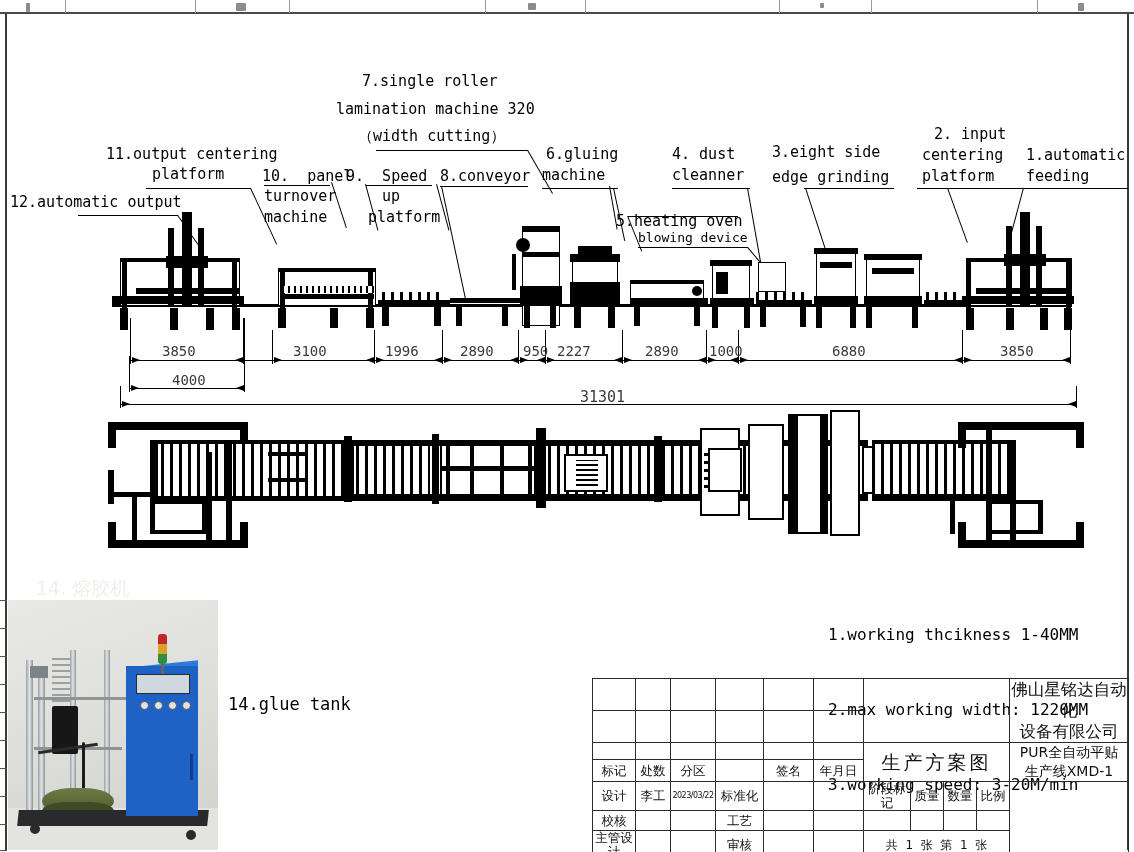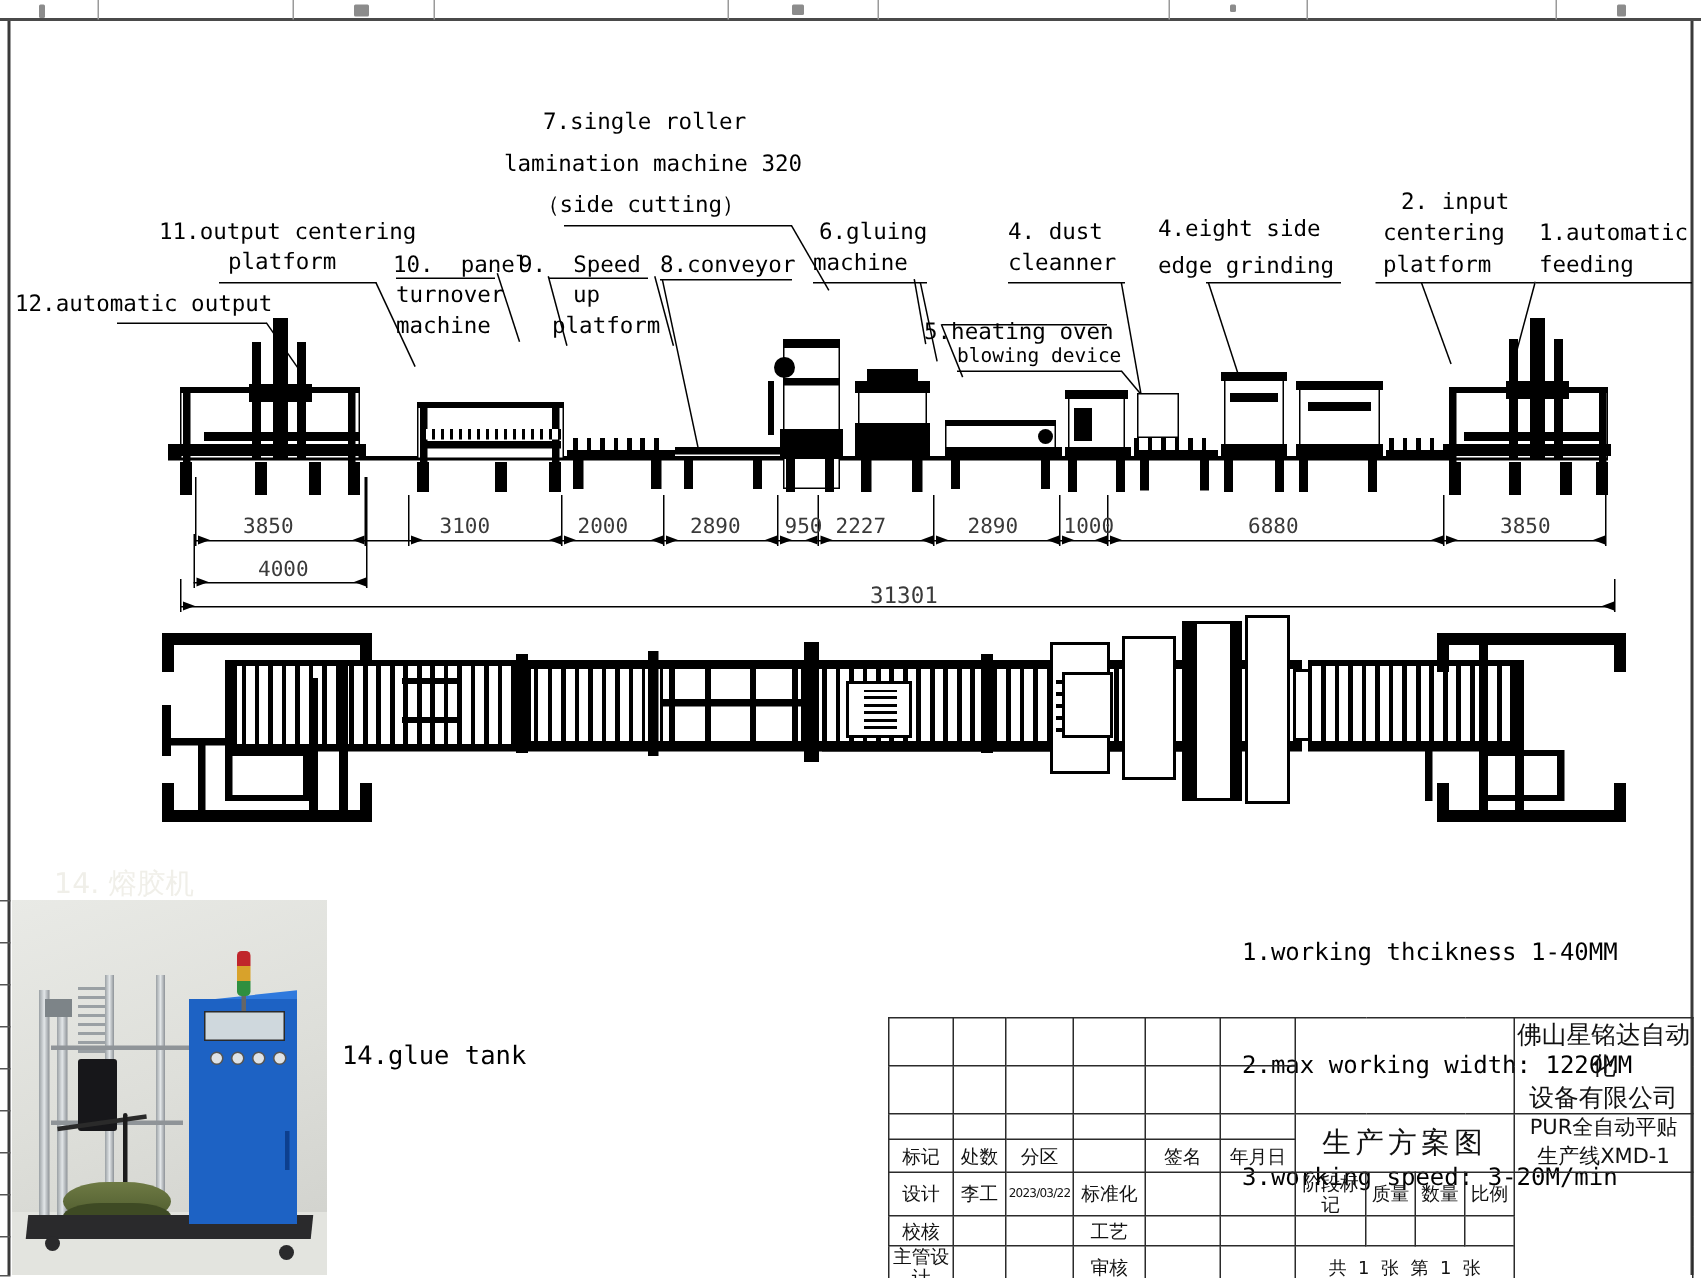--- a/index.html
+++ b/index.html
@@ -130,21 +130,21 @@
     <i style="top:698px"></i>
       <i style="top:726px"></i>
       <i style="top:754px"></i>
       <i style="top:782px"></i>
     <i style="top:810px"></i>
       <i style="top:836px"></i>
   </div>
 
   <div class="lbl" style="left:362px;top:72px;">7.single roller</div>
   <div class="lbl" style="left:336px;top:100px;">lamination machine 320</div>
-  <div class="lbl" style="left:358px;top:127px;">（side cutting）</div>
+  <div class="lbl" style="left:358px;top:127px;">（width cutting）</div>
   <div class="ul" style="left:376px;top:150px;width:152px;"></div>
   <div class="lead" style="left:528px;top:150px;width:50px;transform:rotate(60deg);"></div>
 
   <div class="lbl" style="left:106px;top:145px;">11.output centering</div>
   <div class="lbl" style="left:152px;top:165px;">platform</div>
   <div class="ul" style="left:146px;top:188px;width:105px;"></div>
   <div class="lead" style="left:251px;top:188px;width:62px;transform:rotate(65deg);"></div>
 
   <div class="lbl" style="left:10px;top:193px;text-align:center;">12.automatic output</div>
   <div class="lbl" style="left:0;top:193px;width:0;"></div>
@@ -180,21 +180,21 @@
 
   <div class="lbl" style="left:616px;top:212px;">5.heating oven</div>
   <div class="ul" style="left:628px;top:216px;width:110px;"></div>
   <div class="lead" style="left:610px;top:186px;width:44px;transform:rotate(80deg);"></div>
   <div class="lead" style="left:628px;top:216px;width:38px;transform:rotate(68deg);"></div>
 
   <div class="lbl" style="left:638px;top:228px;font-size:13px;">blowing device</div>
   <div class="ul" style="left:638px;top:247px;width:110px;"></div>
   <div class="lead" style="left:748px;top:247px;width:20px;transform:rotate(50deg);"></div>
 
-  <div class="lbl" style="left:772px;top:143px;">4.eight side</div>
+  <div class="lbl" style="left:772px;top:143px;">3.eight side</div>
   <div class="lbl" style="left:772px;top:168px;">edge grinding</div>
   <div class="ul" style="left:804px;top:188px;width:90px;"></div>
   <div class="lead" style="left:806px;top:188px;width:78px;transform:rotate(72deg);"></div>
 
   <div class="lbl" style="left:934px;top:125px;">2. input</div>
   <div class="lbl" style="left:922px;top:146px;">centering</div>
   <div class="lbl" style="left:922px;top:167px;">platform</div>
   <div class="ul" style="left:917px;top:188px;width:106px;"></div>
   <div class="lead" style="left:948px;top:188px;width:58px;transform:rotate(70deg);"></div>
 
@@ -342,21 +342,21 @@
     <div class="arrL" style="left:698px;top:357px;"></div>
     <div class="arrR" style="left:708px;top:357px;"></div>
     <div class="arrL" style="left:730px;top:357px;"></div>
     <div class="arrR" style="left:740px;top:357px;"></div>
     <div class="arrL" style="left:954px;top:357px;"></div>
     <div class="arrR" style="left:964px;top:357px;"></div>
     <div class="arrL" style="left:1062px;top:357px;"></div>
 
     <div class="dim" style="left:162px;top:343px;">3850</div>
     <div class="dim" style="left:293px;top:343px;">3100</div>
-    <div class="dim" style="left:385px;top:343px;">2000</div>
+    <div class="dim" style="left:385px;top:343px;">1996</div>
     <div class="dim" style="left:460px;top:343px;">2890</div>
     <div class="dim" style="left:523px;top:343px;">950</div>
     <div class="dim" style="left:557px;top:343px;">2227</div>
     <div class="dim" style="left:645px;top:343px;">2890</div>
     <div class="dim" style="left:709px;top:343px;">1000</div>
     <div class="dim" style="left:832px;top:343px;">6880</div>
     <div class="dim" style="left:1000px;top:343px;">3850</div>
   </div>
 
   <div>

